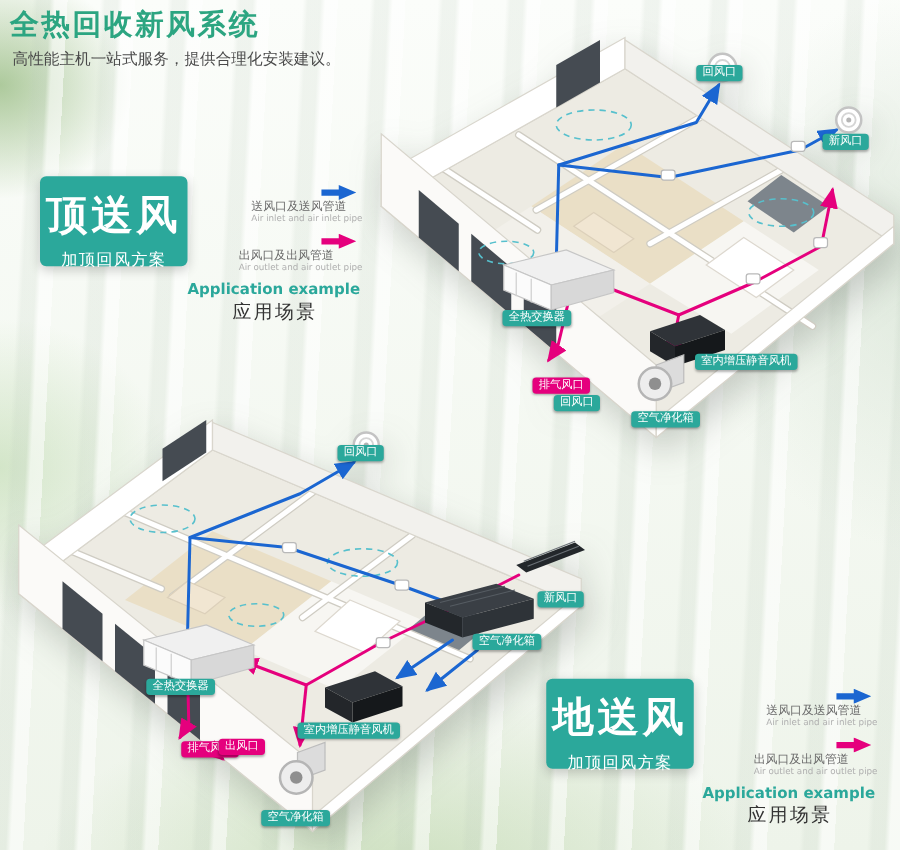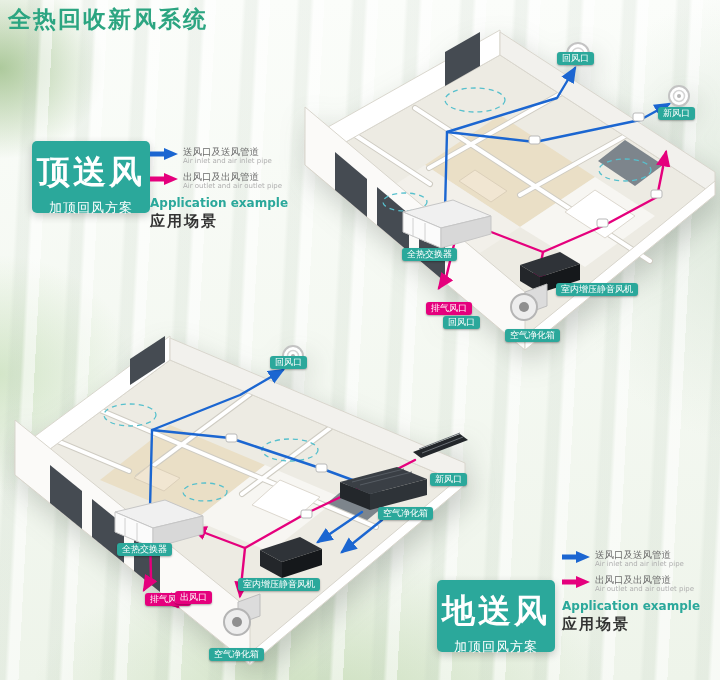--- a/index.html
+++ b/index.html
@@ -15,40 +15,41 @@
   }
   .bg-stripes{position:absolute;inset:0;pointer-events:none;
     background:repeating-linear-gradient(93deg, rgba(255,255,255,0) 0 26px, rgba(188,204,188,.18) 30px 40px, rgba(255,255,255,.55) 44px 54px);}
   .title{position:absolute;left:8px;top:4px;font-size:23px;font-weight:bold;color:#2CA581;letter-spacing:2px;}
   .sub{position:absolute;left:10px;top:37px;font-size:12.5px;color:#4a4a4a;line-height:19px;}
   .scheme{position:absolute;width:118px;height:72px;background:#2BA89B;border-radius:5px;color:#fff;
     text-align:center;box-shadow:0 3px 9px rgba(0,0,0,.2);}
   .scheme-name{font-size:33px;font-weight:bold;letter-spacing:3px;margin-top:9px;}
   .scheme-sub{font-size:13px;letter-spacing:1px;margin-top:4px;}
   .legend{position:absolute;width:140px;}
-  .legend-row{display:flex;align-items:flex-start;margin-bottom:6px;}
+  .legend-row{display:flex;align-items:flex-end;margin-bottom:6px;flex-direction:column;}
   .legend-arrow{flex:0 0 auto;margin:2px 5px 0 0;}
   .legend-cn{font-size:9.5px;color:#6a6a6a;line-height:11px;}
   .legend-en{font-size:7px;color:#b0b0b0;line-height:8px;}
   .app-ex{color:#2BA89B;font-weight:bold;font-size:12px;margin-top:0;}
-  .app-cn{color:#333;font-weight:bold;font-size:15px;margin-top:2px;letter-spacing:2px;}
+  .app-cn{color:#333;font-weight:normal;font-size:15px;margin-top:2px;letter-spacing:2px;text-align:center;}
   .tag{position:absolute;font-size:9px;color:#fff;padding:2px 5px;border-radius:3px;
     white-space:nowrap;line-height:1;box-shadow:0 1px 2px rgba(0,0,0,.3);}
   .tag.teal{background:#2BA89B;text-align:center;}
   .tag.pink{background:#E5007D;}
   .house{position:absolute;filter:drop-shadow(6px 12px 14px rgba(60,70,60,.25));}
 </style>
 </head>
 <body>
 
 <div class="page">
   <div class="bg-stripes"></div>
 
   <div class="title">全热回收新风系统</div>
   <div class="sub">
+    <div>高性能主机一站式服务，提供合理化安装建议。</div>
   </div>
 
   <svg class="house" style="left:295px;top:20px" width="425" height="340" viewBox="0 0 425 340">
     <defs>
       <marker id="ab1" markerWidth="8" markerHeight="8" refX="6" refY="3" orient="auto">
           <path d="M0,0 L7,3 L0,6 Z" fill="#1B66D1"></path>
         </marker>
       <marker id="ap1" markerWidth="8" markerHeight="8" refX="6" refY="3" orient="auto">
           <path d="M0,0 L7,3 L0,6 Z" fill="#E5007D"></path>
         </marker>
@@ -260,21 +261,21 @@
         </svg>
       <div>
         <div class="legend-cn">出风口及出风管道</div>
         <div class="legend-en">Air outlet and air outlet pipe</div>
       </div>
     </div>
     <div class="app-ex">Application example</div>
     <div class="app-cn">应用场景</div>
   </div>
 
-  <div class="scheme" style="left:437px;top:580px">
+  <div class="scheme" style="left:437px;top:543px">
     <div class="scheme-name">地送风</div>
     <div class="scheme-sub">加顶回风方案</div>
   </div>
 
   <div class="legend" style="left:562px;top:549px">
     <div class="legend-row">
       <svg class="legend-arrow" width="28" height="12" viewBox="0 0 28 12">
           <path d="M0,3.5 H14 V0 L28,6 L14,12 V8.5 H0 Z" fill="#1B66D1"></path>
         </svg>
       <div>

